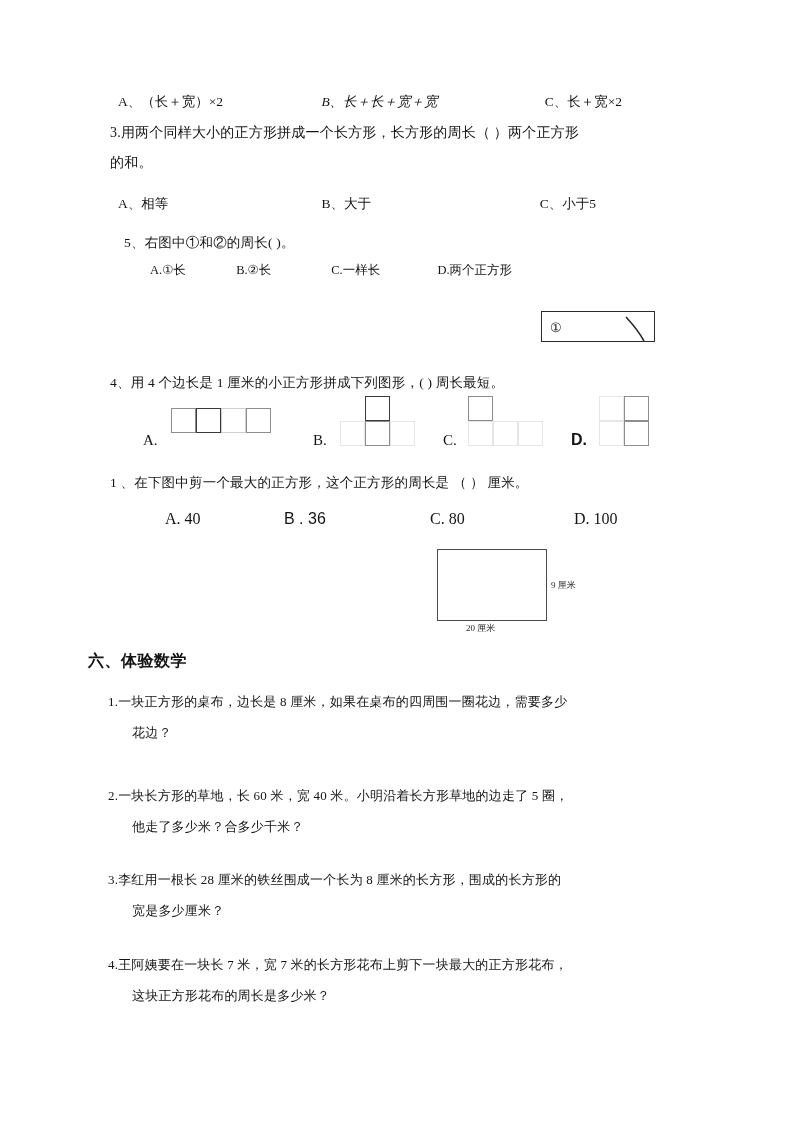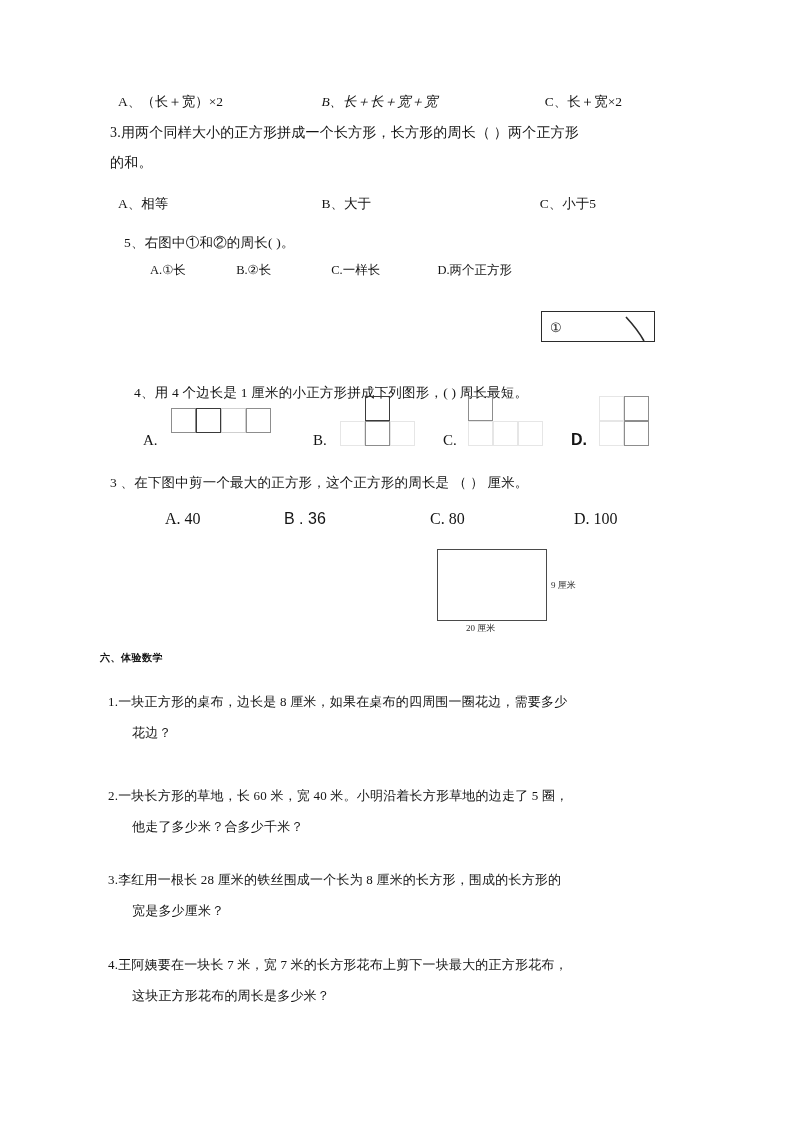--- a/index.html
+++ b/index.html
@@ -41,25 +41,24 @@
   .opt-row {
     position: absolute;
     font-size: 13.5px;
     line-height: 28px;
     white-space: nowrap;
   }
   .opt-row span.o { display: inline-block; }
 
   .section-head {
     position: absolute;
-    font-size: 10px;
+    font-size: 16px;
     font-weight: bold;
     letter-spacing: 0.5px;
     font-family: "Liberation Sans", "DejaVu Sans", sans-serif;
-    margin-left: 12px;
   }
 
   .wp {
     position: absolute;
     font-size: 13px;
     line-height: 31px;
     letter-spacing: 0.2px;
     width: 600px;
   }
   .wp .l2 { display: block; padding-left: 24px; }
@@ -154,21 +153,21 @@
     <span class="o">D.两个正方形</span>
   </div>
 
   <div class="fig5" style="left:541px; top:311px; width:114px; height:31px;">
     <span class="circnum">①</span>
     <svg width="114" height="31" viewBox="0 0 114 31">
       <path d="M 86 5 Q 98 18 104 29" stroke="#2b2b2b" stroke-width="1.6" fill="none"></path>
     </svg>
   </div>
 
-  <div class="line" style="left:110px; top:378px;margin-left:24px;">4、用 4 个边长是 1 厘米的小正方形拼成下列图形，(        ) 周长最短。</div>
+  <div class="line" style="left:110px; top:368px;">4、用 4 个边长是 1 厘米的小正方形拼成下列图形，(        ) 周长最短。</div>
 
   <div class="q4row">
 
     <div class="q4item" style="left:143px; width:170px;">
       <span class="q4label" style="left:0px;">A.</span>
       <div class="grid" style="left:28px; top:19px;">
         <div class="cell dk" style="left:0px;   top:0px;"></div>
         <div class="cell vdk" style="left:25px;  top:0px;"></div>
         <div class="cell" style="left:50px;  top:0px;"></div>
         <div class="cell dk" style="left:75px;  top:0px;"></div>
@@ -200,21 +199,21 @@
       <div class="grid" style="left:28px; top:7px;">
         <div class="cell faint" style="left:0px;  top:0px;"></div>
         <div class="cell dk" style="left:25px; top:0px;"></div>
         <div class="cell faint" style="left:0px;  top:25px;"></div>
         <div class="cell dk" style="left:25px; top:25px;"></div>
       </div>
     </div>
 
   </div>
 
-  <div class="line" style="left:110px; top:468px;">3 、在下图中剪一个最大的正方形，这个正方形的周长是 （        ） 厘米。</div>
+  <div class="line" style="left:110px; top:468px;">1 、在下图中剪一个最大的正方形，这个正方形的周长是 （        ） 厘米。</div>
 
   <div class="opt-row" style="left:165px; top:505px; font-size:16px;">
     <span class="o" style="width:115px;">A.  40</span>
     <span class="o" style="width:142px; font-family:'Liberation Sans',sans-serif;">B . 36</span>
     <span class="o" style="width:140px;">C. 80</span>
     <span class="o">D. 100</span>
   </div>
 
   <div class="rectfig" style="left:437px; top:549px; width:110px; height:72px;"></div>
   <span class="lbl-h" style="left:551px; top:579px;">9 厘米</span>

